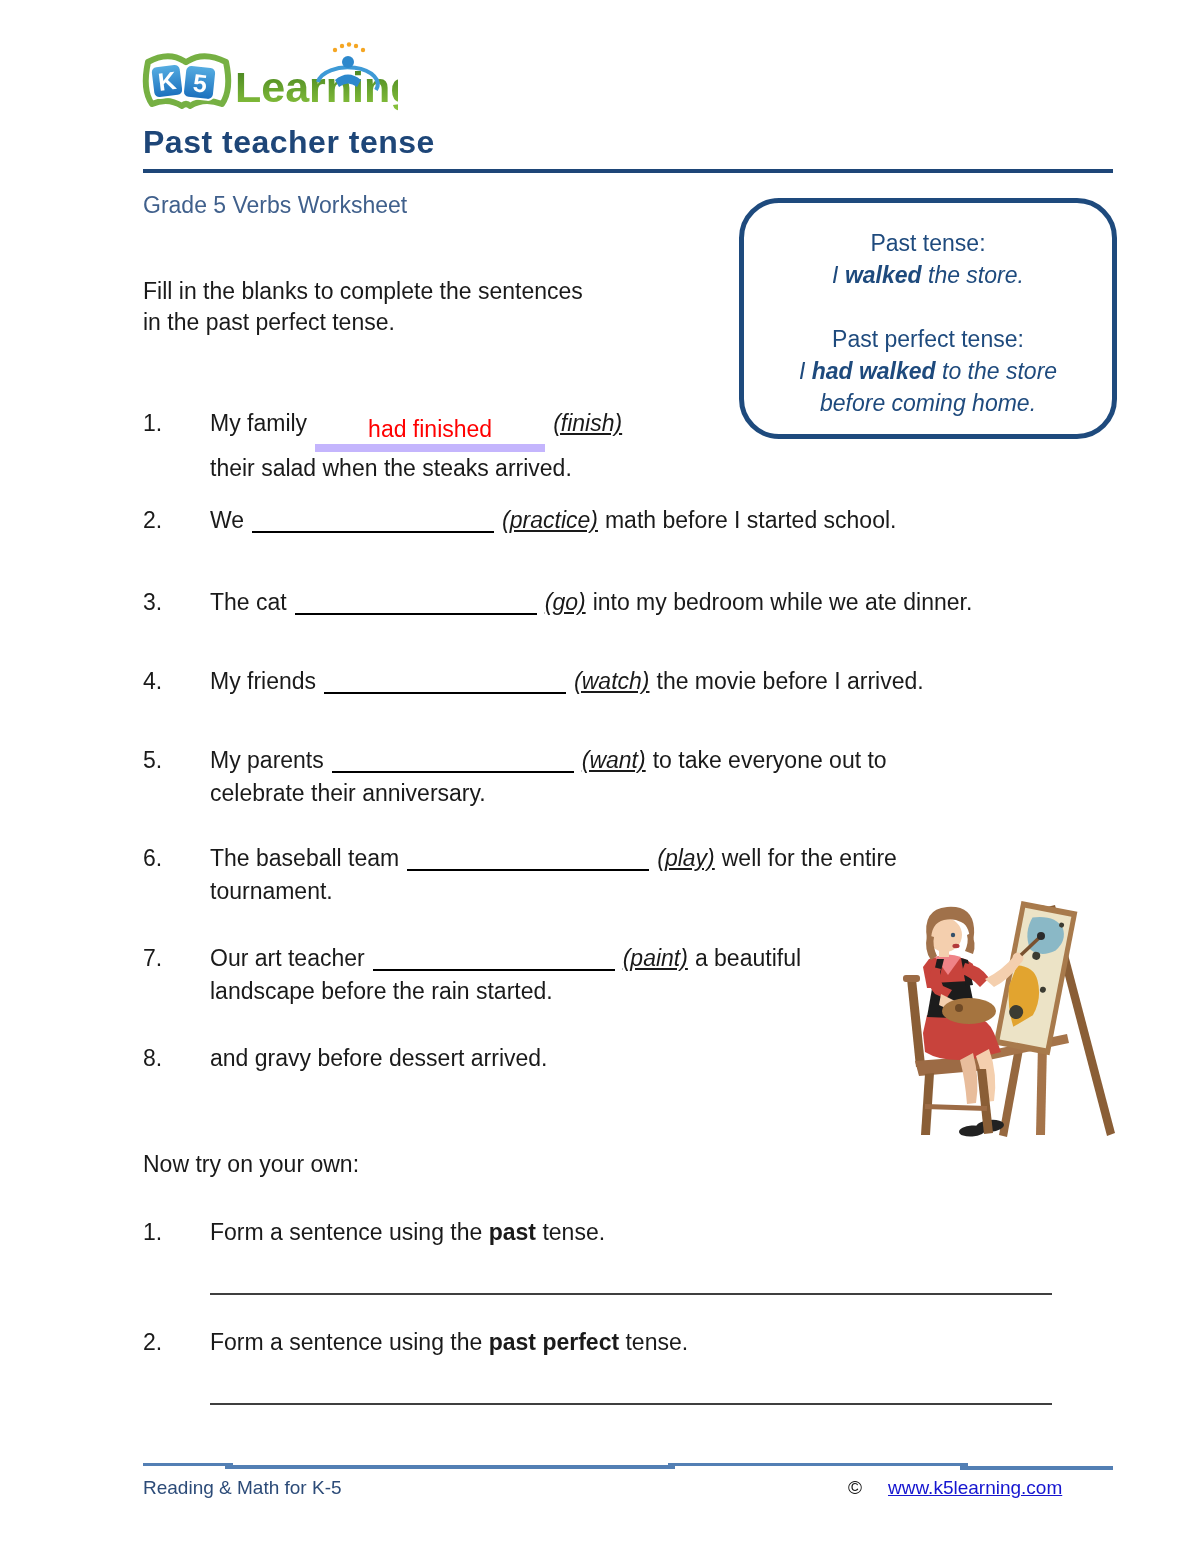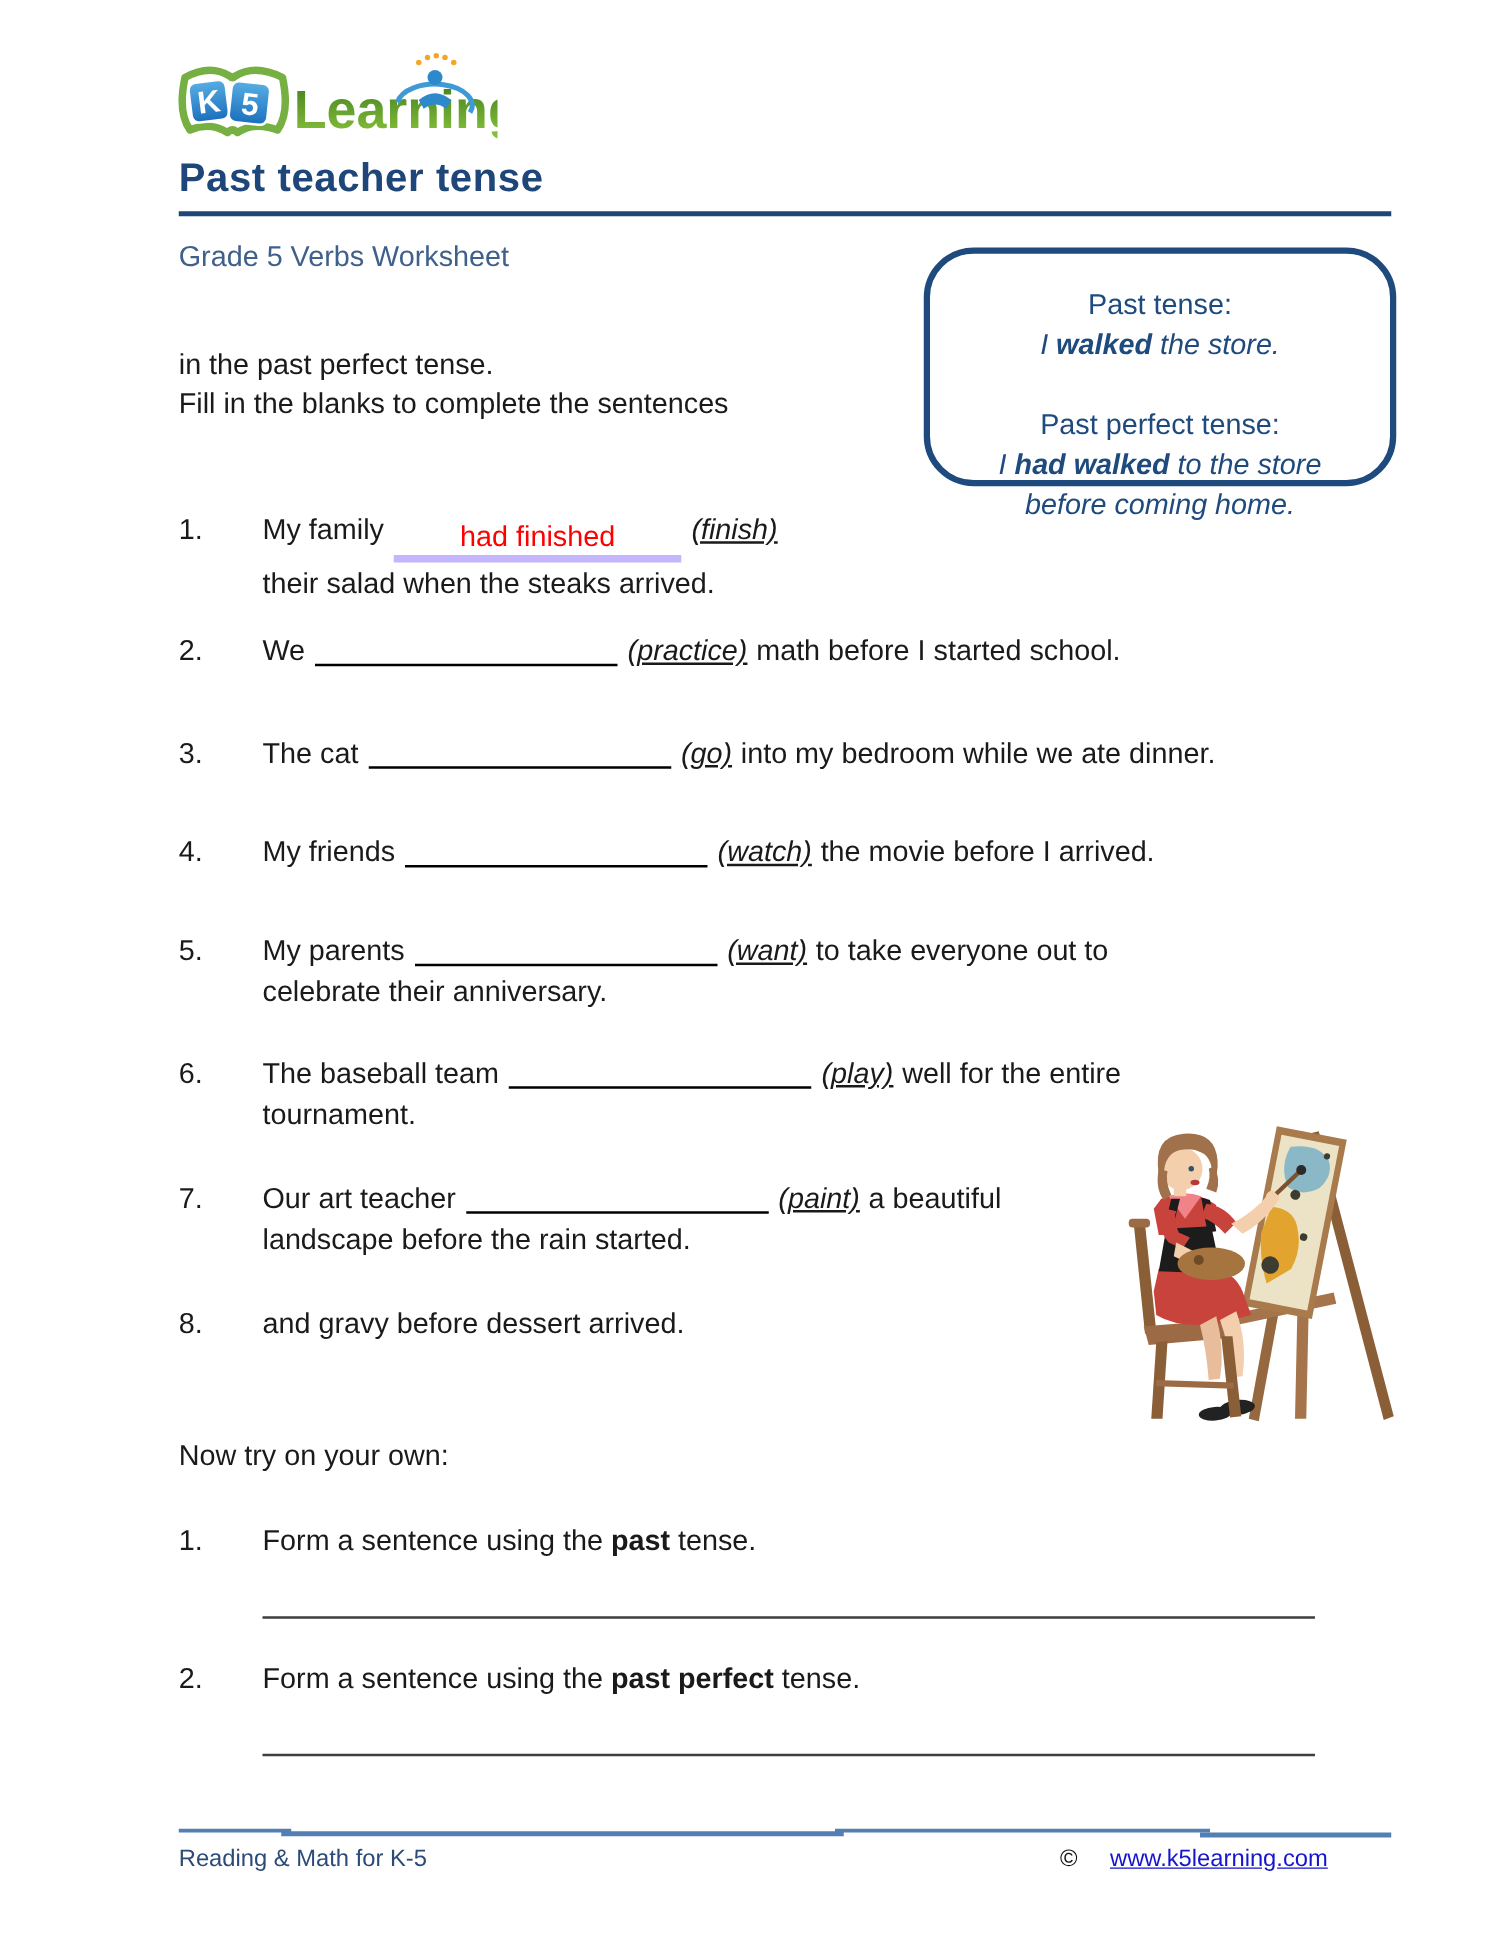--- a/index.html
+++ b/index.html
@@ -7,40 +7,40 @@
     position:relative;width:1200px;height:1553px;background:#ffffff;
     font-family:"Liberation Sans",sans-serif;color:#1a1a1a;overflow:hidden;
   }
   
   .logo{position:absolute;left:138px;top:42px;}
   .page-title{position:absolute;left:143px;top:124px;font-size:32px;font-weight:bold;color:#1e4678;letter-spacing:.5px;}
   .title-rule{position:absolute;left:143px;top:169px;width:970px;height:4px;background:#1e4678;}
   .subtitle{position:absolute;left:143px;top:192px;font-size:23px;color:#40608c;}
   
   .example-box{
-    position:absolute;left:739px;top:198px;width:378px;height:191px;box-sizing:border-box;
+    position:absolute;left:739px;top:198px;width:378px;height:241px;box-sizing:border-box;
     border:5px solid #1e4a7d;border-radius:40px;color:#1e4a7d;text-align:center;
     font-size:23px;line-height:32px;padding-top:24px;
   }
   .example-box .ital{font-style:italic;}
   .example-box b{font-weight:bold;text-align:center;}
   .box-gap{height:32px;}
   
   .instructions{position:absolute;left:143px;top:276px;font-size:23px;line-height:31px;}
   
   .q{position:absolute;left:143px;width:1000px;font-size:23px;line-height:33px;display:flex;}
   .q-num{width:67px;flex:none;}
   .verb{font-style:italic;text-decoration:underline;}
   .q-post{margin-left:7px;}
   .blank{
     display:inline-block;width:242px;height:12px;border-bottom:2px solid #000;
     margin:0 8px;vertical-align:-5px;
   }
   .answer-blank{
-    width:230px;height:30px;line-height:30px;border-bottom:6px solid #c4b5fd;
+    width:230px;height:30px;line-height:30px;border-bottom:8px solid #c4b5fd;
     text-align:center;vertical-align:-6px;
   }
   .answer{color:#ff0000;}
   
   .own-heading{position:absolute;left:143px;top:1151px;font-size:23px;}
   .own-q{position:absolute;left:143px;width:1000px;font-size:23px;display:flex;}
   .own-q b{font-weight:bold;}
   .write-line{position:absolute;left:210px;width:842px;height:0;border-top:2px solid #3f3f3f;}
   
   .illustration{position:absolute;left:883px;top:893px;}
@@ -99,22 +99,22 @@
   <div class="example-box">
     <div>Past tense:</div>
     <div class="ital"><span>I </span><b>walked</b><span> the store.</span></div>
     <div class="box-gap"></div>
     <div>Past perfect tense:</div>
     <div class="ital"><span>I </span><b>had walked</b><span> to the store</span></div>
     <div class="ital">before coming home.</div>
   </div>
 
   <div class="instructions">
+    <div>Fill in the blanks to complete the sentences</div>
     <div>in the past perfect tense.</div>
-    <div>Fill in the blanks to complete the sentences</div>
   </div>
 
   <div class="q" style="top:407px">
     <span class="q-num">1.</span>
     <div class="q-body">
       <div><span>My family</span><span class="blank answer-blank"><span class="answer">had finished</span></span><span class="verb">(finish)</span></div>
       <div>their salad when the steaks arrived.</div>
     </div>
   </div>
 

